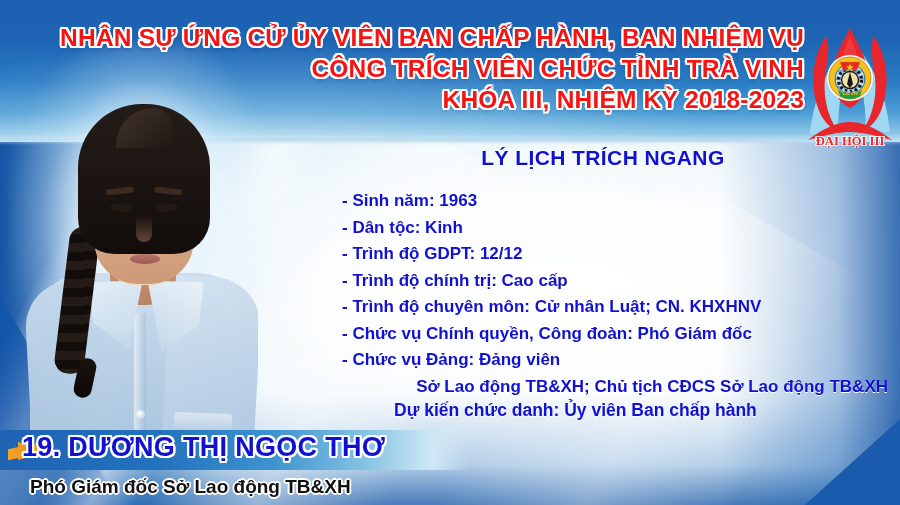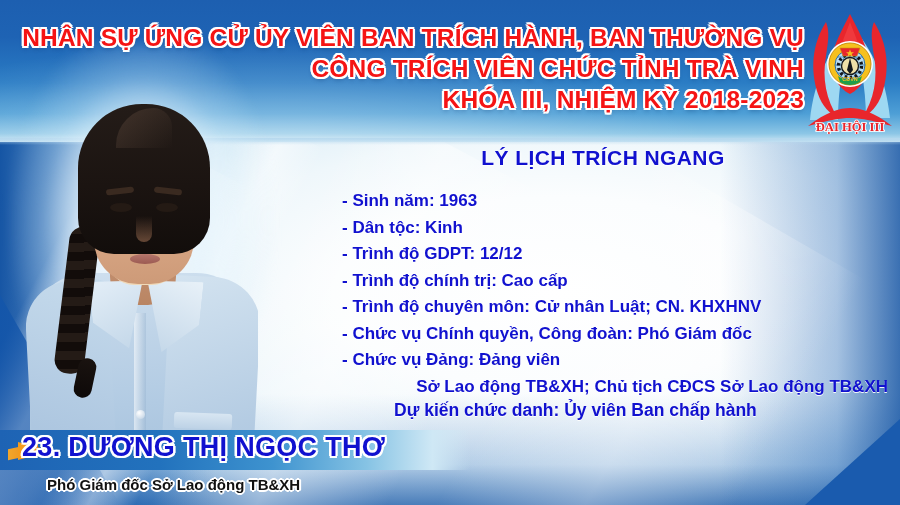--- a/index.html
+++ b/index.html
@@ -245,21 +245,21 @@
     text-shadow:
       -1.6px -1.6px 0 #fff,  1.6px -1.6px 0 #fff,
       -1.6px  1.6px 0 #fff,  1.6px  1.6px 0 #fff,
       -2.2px 0 0 #fff, 2.2px 0 0 #fff,
        0 -2.2px 0 #fff, 0 2.2px 0 #fff,
        0 3px 4px rgba(0,40,90,.35);
   }
 
   
   .logo{
-    position:absolute; right:4px; top:8px; width:92px; height:126px; z-index:8;
+    position:absolute; right:4px; top:22px; width:92px; height:126px; z-index:8;
   }
 
   
   .panel{
     position:absolute; left:318px; top:142px; width:570px; z-index:5;
   }
   .panel-title{
     color:#1111cf; font-weight:bold; font-size:21px; letter-spacing:.4px;
     text-align:center; margin:4px 0 18px 0;
     text-shadow:0 1px 0 rgba(255,255,255,.95), 1px 1px 2px rgba(255,255,255,.8);
@@ -299,22 +299,22 @@
   .person-name{
     position:absolute; left:22px; top:432px; z-index:7;
     color:#1111cf; font-weight:bold; font-size:27px; letter-spacing:.3px;
     white-space:nowrap;
     text-shadow:
       -1.7px -1.7px 0 #fff, 1.7px -1.7px 0 #fff,
       -1.7px  1.7px 0 #fff, 1.7px  1.7px 0 #fff,
       -2.3px 0 0 #fff, 2.3px 0 0 #fff, 0 -2.3px 0 #fff, 0 2.3px 0 #fff;
   }
   .person-role{
-    position:absolute; left:47px; top:476px; z-index:7;
-    color:#111111; font-weight:bold; font-size:15px;
+    position:absolute; left:30px; top:476px; z-index:7;
+    color:#111111; font-weight:bold; font-size:19px;
     white-space:nowrap;
     text-shadow:
       -1.4px -1.4px 0 #fff, 1.4px -1.4px 0 #fff,
       -1.4px  1.4px 0 #fff, 1.4px  1.4px 0 #fff,
       -1.9px 0 0 #fff, 1.9px 0 0 #fff, 0 -1.9px 0 #fff, 0 1.9px 0 #fff;
   }
 </style>
 </head>
 <body>
 
@@ -358,21 +358,21 @@
       <div class="p-brow-l"></div>
       <div class="p-brow-r"></div>
       <div class="p-eye-l"></div>
       <div class="p-eye-r"></div>
       <div class="p-nose"></div>
       <div class="p-mouth"></div>
     </div>
   </div>
 
   <div class="headline">
-    <span class="hl">NHÂN SỰ ỨNG CỬ ỦY VIÊN BAN TRÍCH HÀNH, BAN THƯỜNG VỤ</span>
+    <span class="hl">NHÂN SỰ ỨNG CỬ ỦY VIÊN BAN CHẤP HÀNH, BAN NHIỆM VỤ</span>
     <span class="hl">CÔNG TRÍCH VIÊN CHỨC TỈNH TRÀ VINH</span>
     <span class="hl">KHÓA III, NHIỆM KỲ 2018-2023</span>
   </div>
 
   <div class="logo">
     <svg viewBox="0 0 92 126" width="92" height="126">
 
       <path d="M6 112 C10 72 26 40 48 16 C40 48 34 80 34 112 Z" fill="#9ED8F2"></path>
       <path d="M86 110 C82 70 68 40 46 16 C56 48 62 80 62 110 Z" fill="#9ED8F2"></path>
 
@@ -421,16 +421,16 @@
       <li>- Chức vụ Chính quyền, Công đoàn: Phó Giám đốc</li>
       <li>- Chức vụ Đảng: Đảng viên</li>
       <li class="cont">Sở Lao động TB&amp;XH; Chủ tịch CĐCS Sở Lao động TB&amp;XH</li>
     </ul>
     <div class="expected">Dự kiến chức danh: Ủy viên Ban chấp hành</div>
   </div>
 
   <div class="name-band"></div>
   <div class="arrow-mark2"></div>
   <div class="arrow-mark"></div>
-  <div class="person-name">23. DƯƠNG THỊ NGỌC THƠ</div>
+  <div class="person-name">19. DƯƠNG THỊ NGỌC THƠ</div>
   <div class="person-role">Phó Giám đốc Sở Lao động TB&amp;XH</div>
 
 </div>
 
 </body></html>

